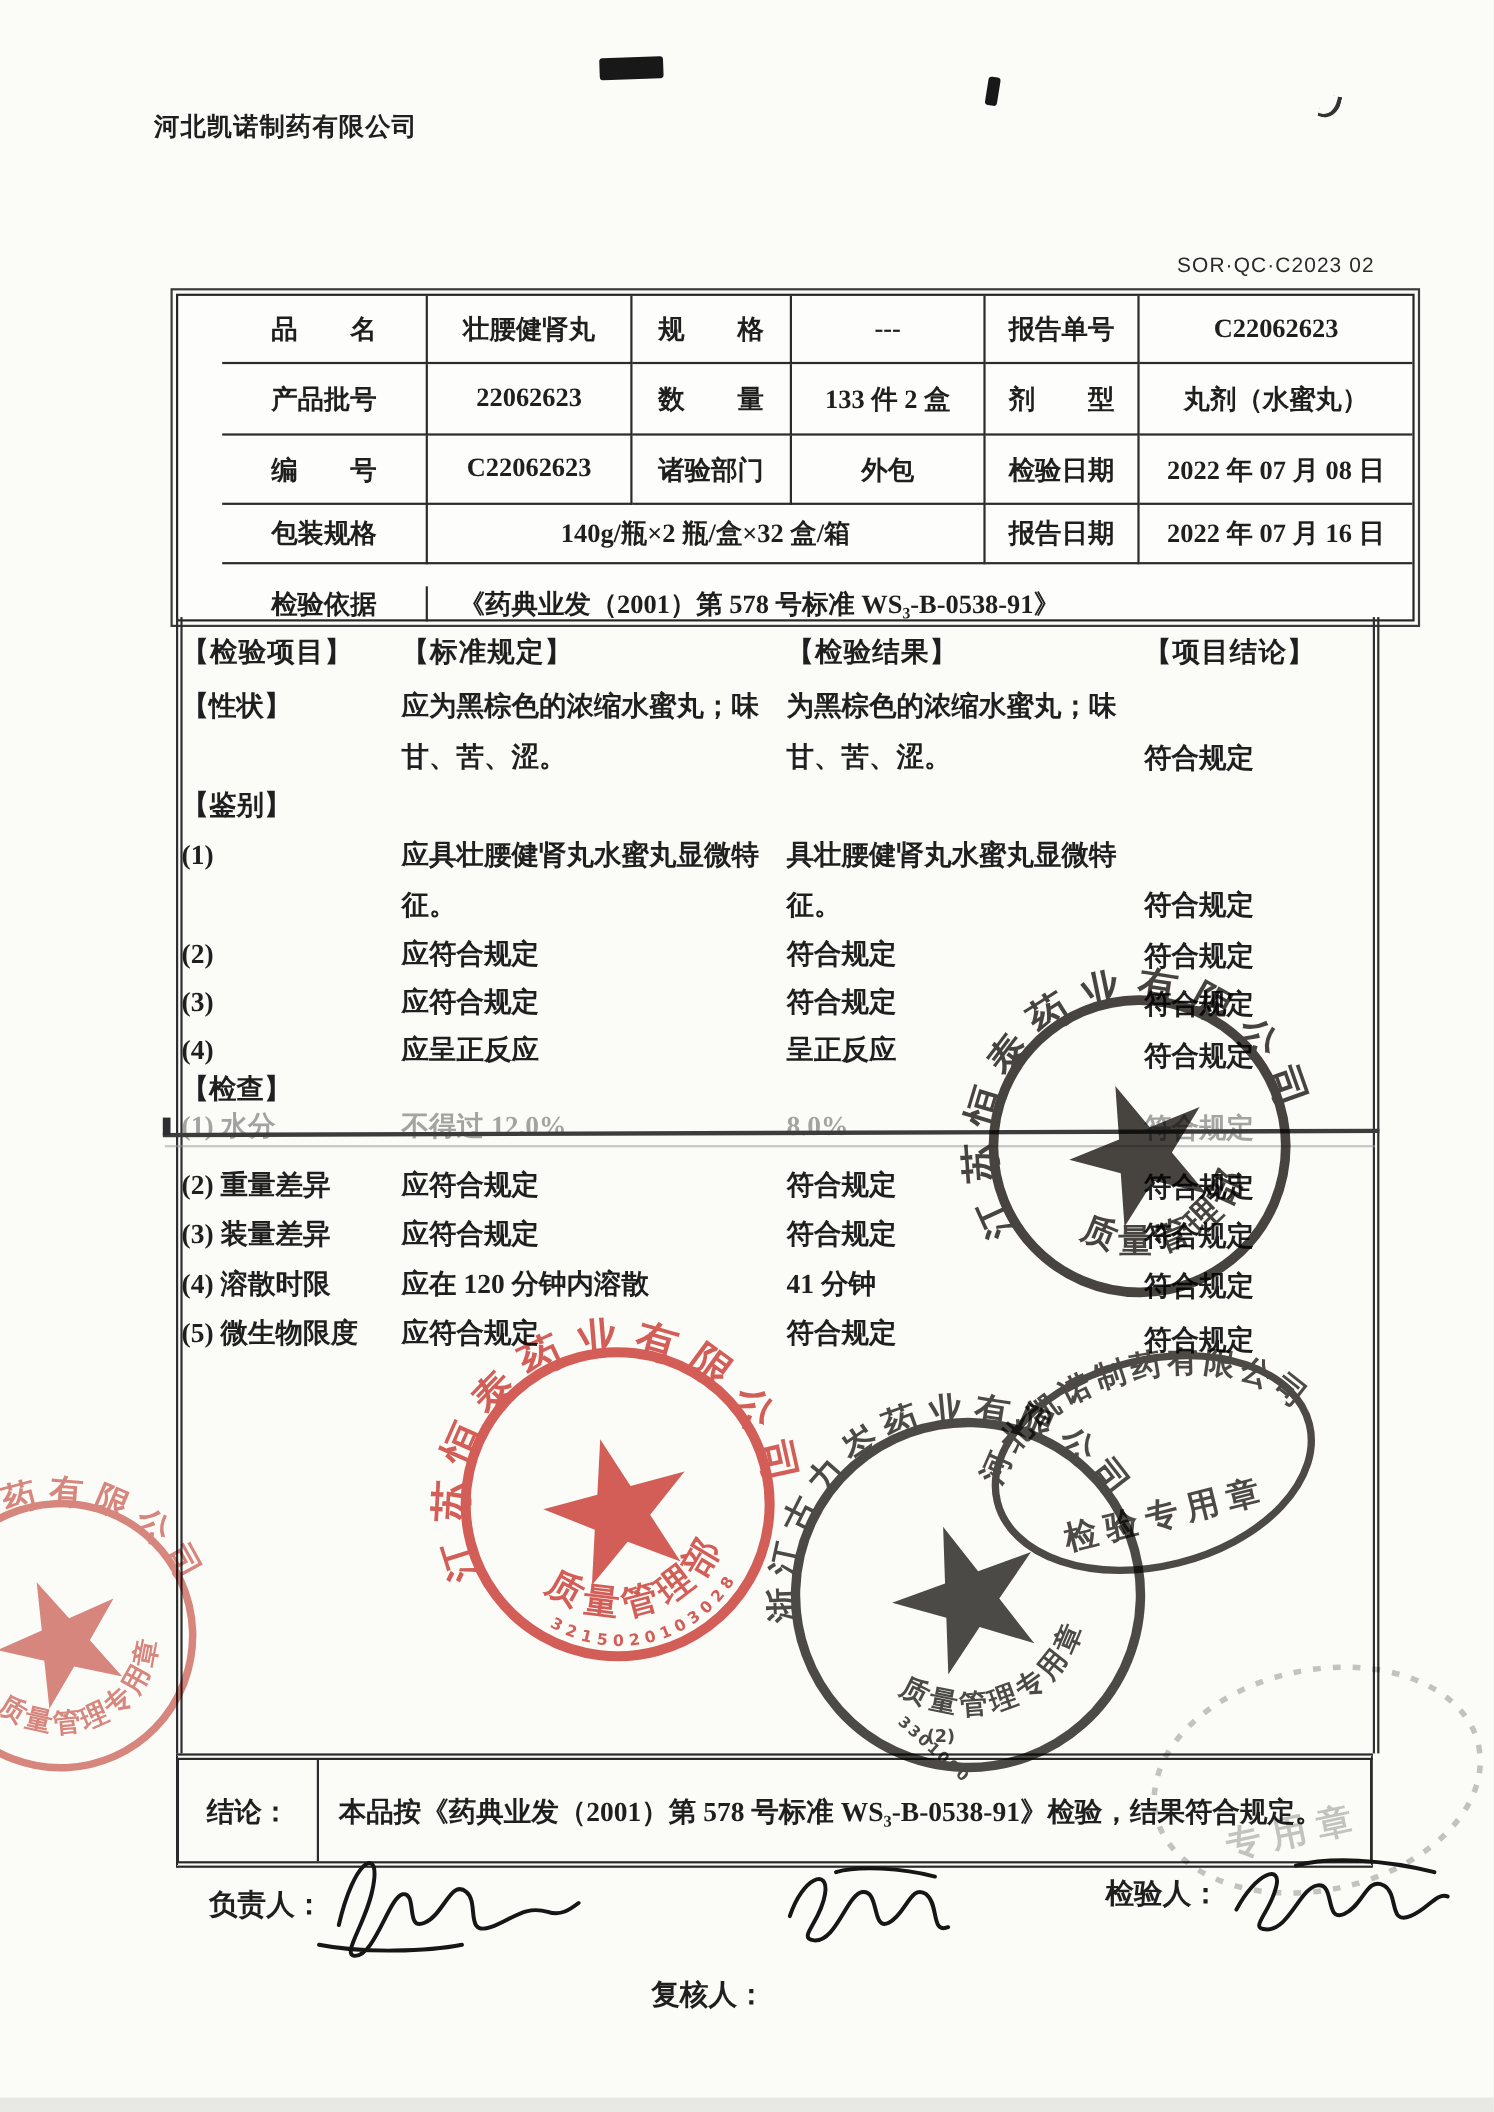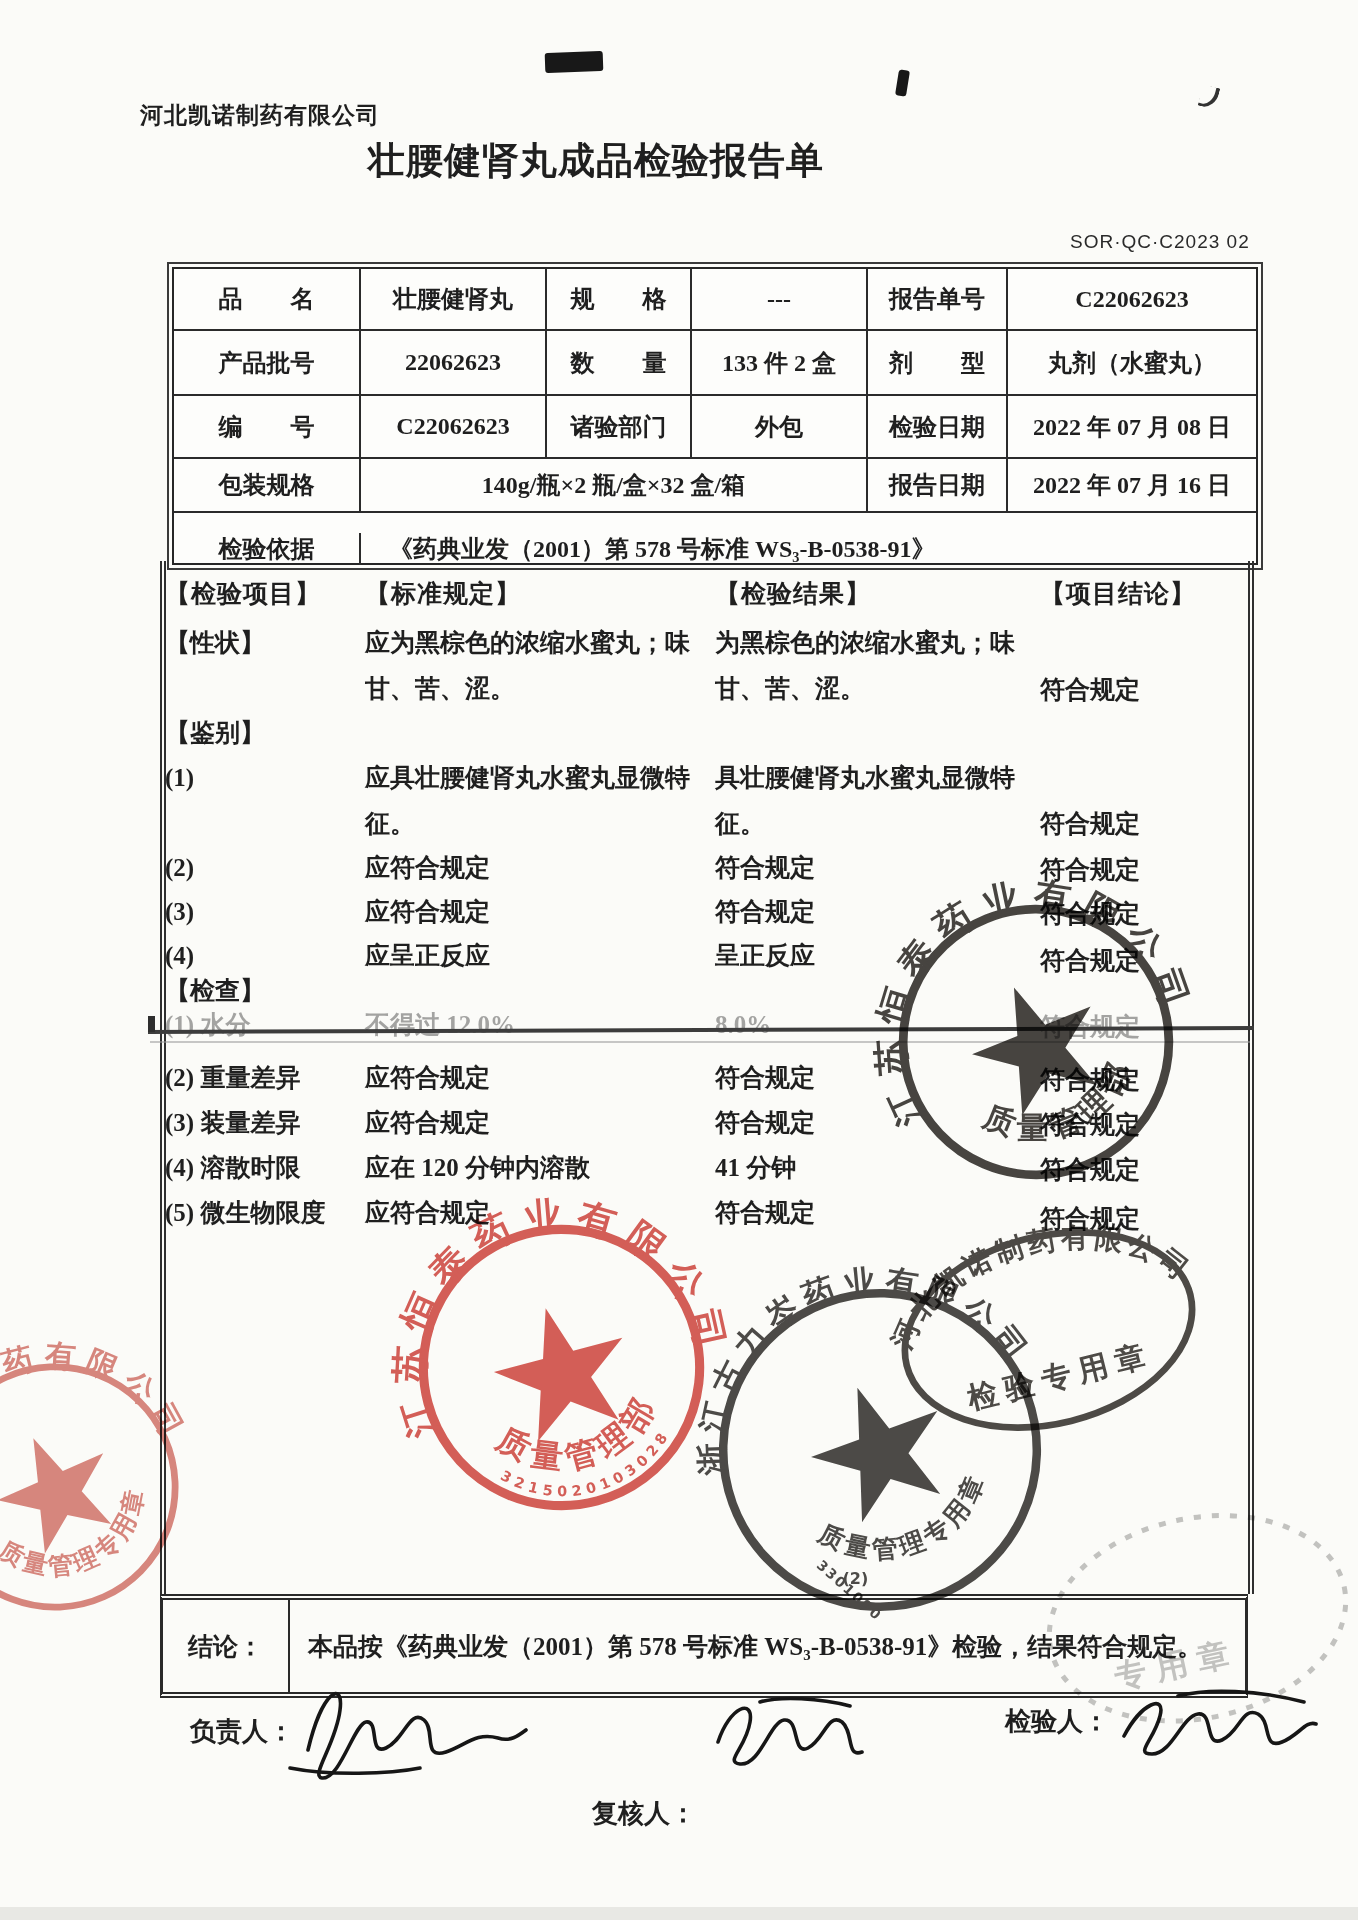--- a/index.html
+++ b/index.html
@@ -12,27 +12,28 @@
   .abs{position:absolute;}
   .smudge{position:absolute;background:#181818;border-radius:3px;}
 
   
   .company{left:140px;top:100px;font-size:23px;font-weight:700;letter-spacing:1px;}
   .title{left:368px;top:136px;font-size:37px;font-weight:700;letter-spacing:1px;}
   .doccode{left:1070px;top:231px;font-size:19px;font-weight:400;color:#2a2a2a;letter-spacing:1px;font-family:"Liberation Sans","DejaVu Sans",sans-serif;}
 
   
   .info-table{
-    left:172px;top:267px;width:1082px;height:294px;
+    left:160px;top:267px;width:1082px;height:294px;
     border:2px solid #262626;
     box-shadow:0 0 0 3px #fbfbf8,0 0 0 5px #3a3a3a;
     display:grid;
     grid-template-columns:187px 186px 145px 176px 140px auto;
     grid-template-rows:62px 65px 63px 54px auto;
     background:#fdfdfb;
+    padding-left:40px;
   }
   .cell{
     border-right:2px solid #2b2b2b;border-bottom:2px solid #2b2b2b;
     display:flex;align-items:center;justify-content:center;
     font-size:24px;font-weight:700;white-space:nowrap;
   }
   .cell.last-col{border-right:none;}
   .cell.last-row{border-bottom:none;margin-top:20px;}
   .span3{grid-column:span 3;}
   .span5{grid-column:span 5;}
@@ -89,21 +90,20 @@
 </head>
 <body>
 
 <div class="page">
 
   <div class="smudge" style="left:545px;top:52px;width:58px;height:20px;transform:rotate(-2deg);"></div>
   <div class="smudge" style="left:897px;top:70px;width:11px;height:26px;transform:rotate(9deg);"></div>
   <div class="smudge" style="left:1200px;top:86px;width:14px;height:19px;background:transparent;border-right:4px solid #333;border-bottom:3px solid #333;border-radius:0 0 80% 0;transform:rotate(14deg);"></div>
 
   <div class="abs company">河北凯诺制药有限公司</div>
-  <div class="abs title">壮腰健肾丸成品检验报告单</div>
   <div class="abs doccode">SOR·QC·C2023 02</div>
 
   <div class="abs info-table">
     <div class="cell">品　　名</div>
     <div class="cell">壮腰健肾丸</div>
     <div class="cell">规　　格</div>
     <div class="cell">---</div>
     <div class="cell">报告单号</div>
     <div class="cell last-col">C22062623</div>
 

